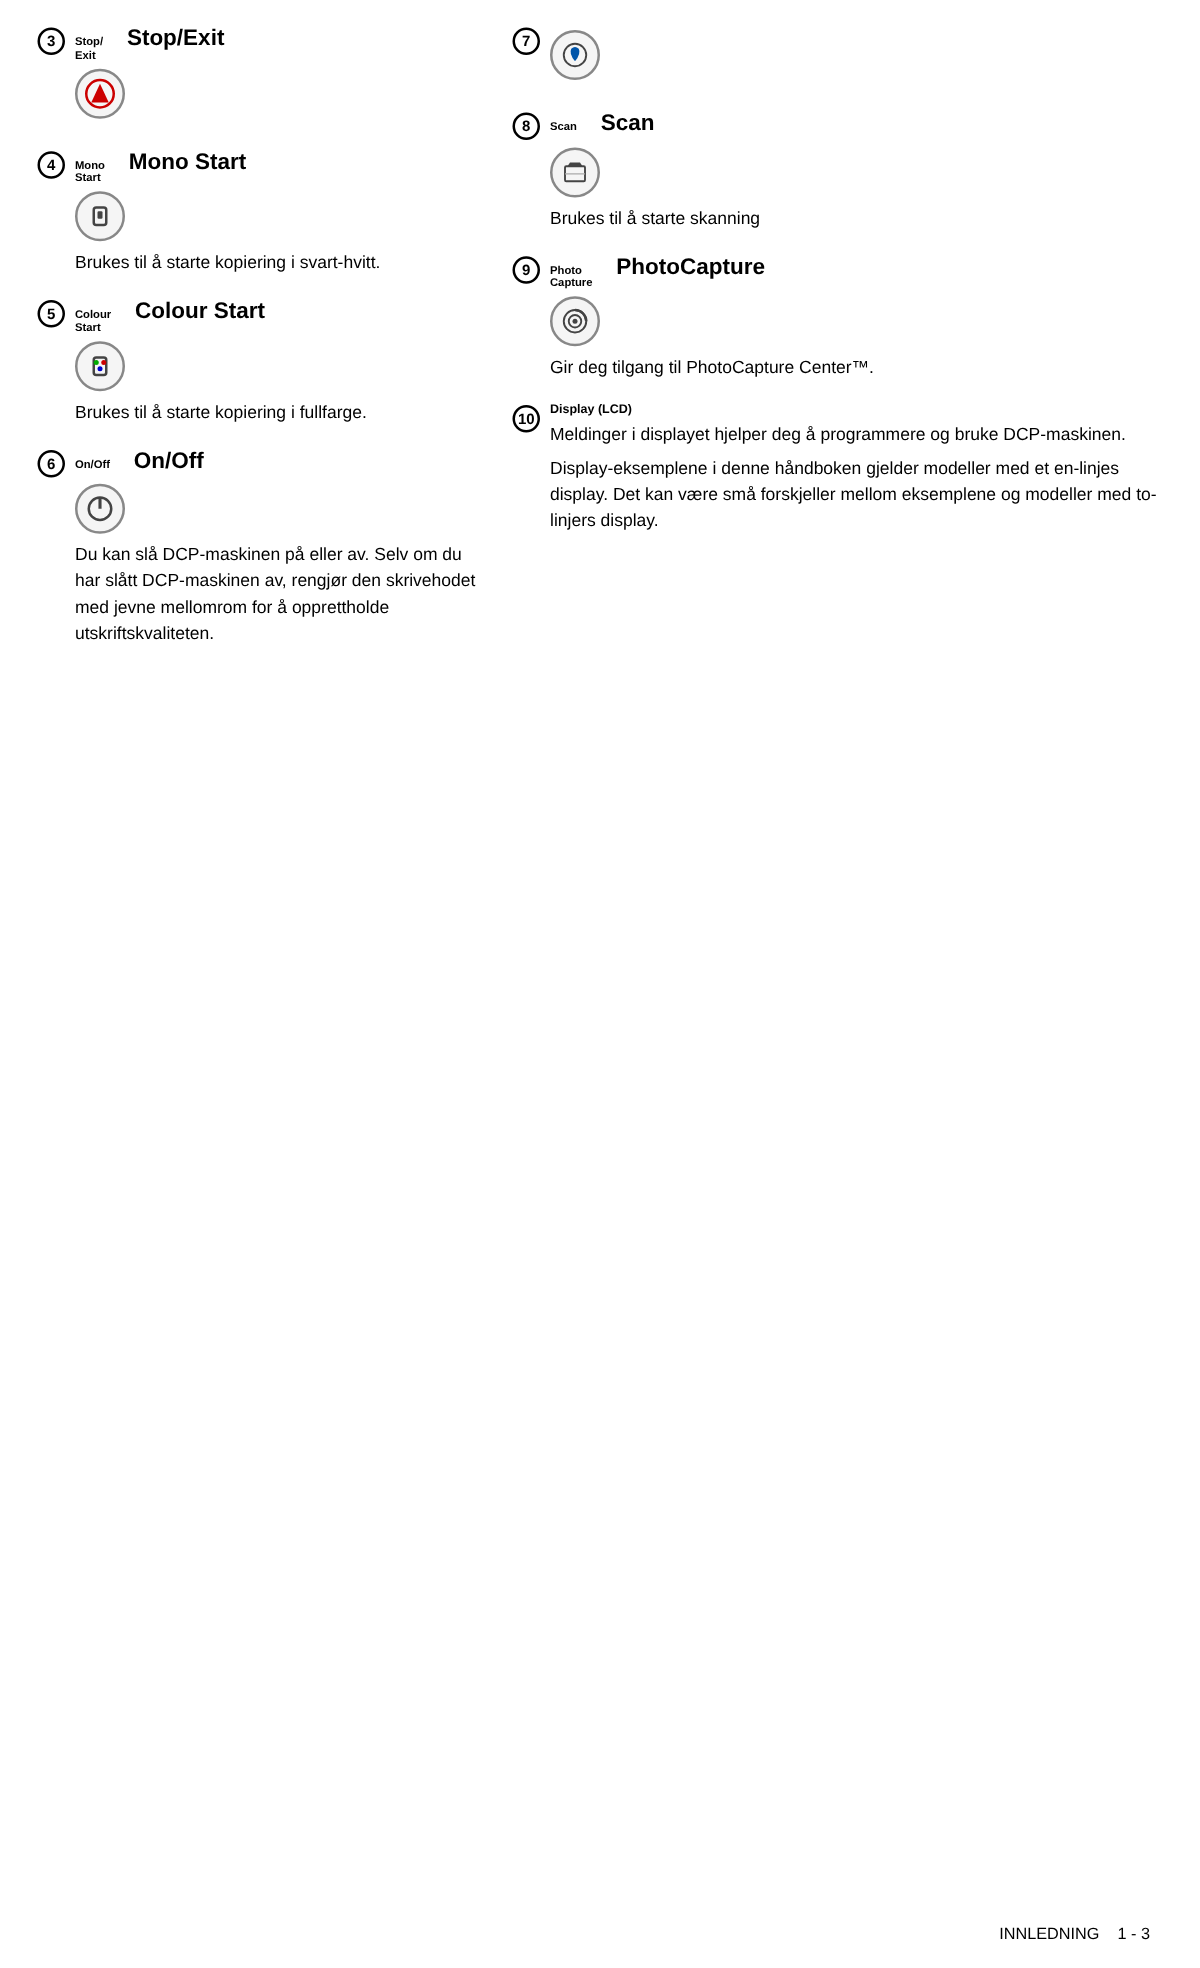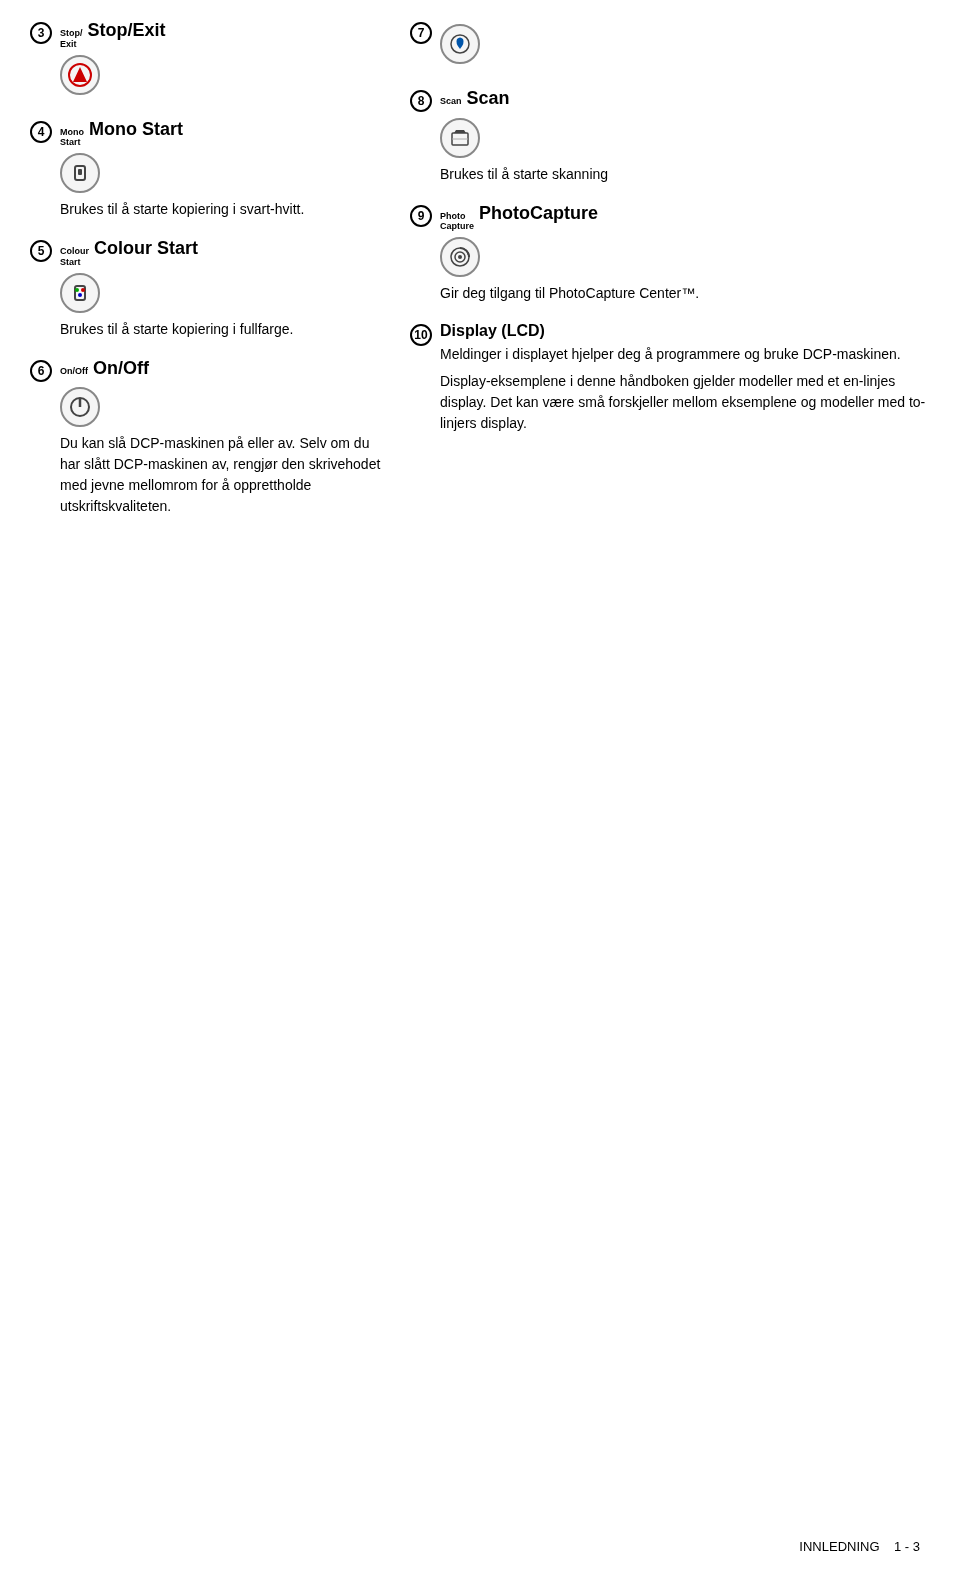--- a/index.html
+++ b/index.html
@@ -81,36 +81,36 @@
       margin: 4px 0 6px 0;
       background: #f5f5f5;
     }
 
     .section-text {
       font-size: 14px;
       line-height: 1.5;
     }
 
     .bold-title {
-      font-size: 16px;
+      font-size: 10px;
       font-weight: bold;
     }
 
     .footer {
       position: absolute;
       bottom: 20px;
       right: 40px;
       font-size: 13px;
       color: #000000;
     }
 
     .label-row {
       display: flex;
       flex-direction: row;
-      gap: 5px;
+      gap: 19px;
       align-items: baseline;
     }
   </style>
 </head>
 <body>
 
 <div class="page-content">
 
   <div class="left-column">
 

